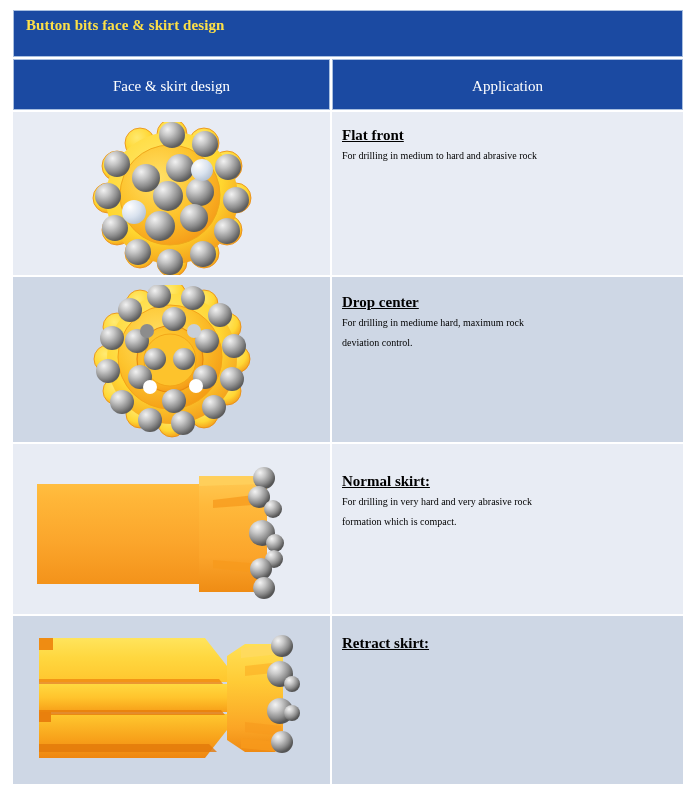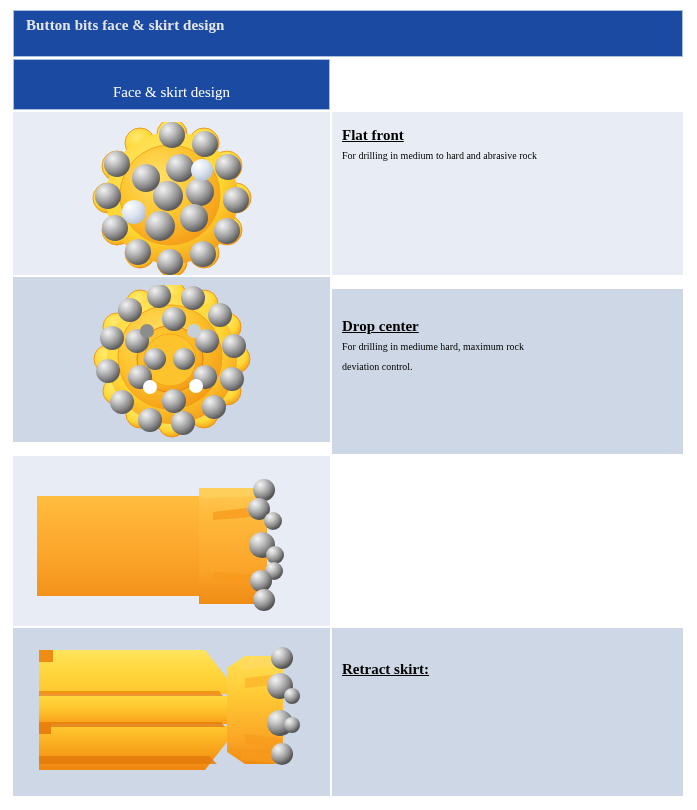--- a/index.html
+++ b/index.html
@@ -34,21 +34,21 @@
   .title-bar {
     height: 47px;
     background: #1b4aa2;
     border: 1px solid #a8bfe0;
     box-sizing: border-box;
     display: flex;
     align-items: flex-start;
     padding: 5px 0 0 12px;
   }
   .title-text {
-    color: #e5e5e5;
+    color: #fde047;
     font-weight: bold;
     font-size: 15px;
     letter-spacing: .1px;
     line-height: 18px;
   }
 
   
   .col-head-row {
     display: flex;
     height: 51px;
@@ -56,21 +56,21 @@
   }
   .col-head {
     background: #1b4aa2;
     border: 1px solid #a8bfe0;
     box-sizing: border-box;
     color: #ffffff;
     font-size: 15px;
     display: flex;
     align-items: flex-start;
     justify-content: center;
-    padding-top: 24px;
+    padding-top: 18px;
   }
   .col-head.left  { width: 317px; }
   .col-head.right { width: 351px; margin-left: 2px; }
 
   
   .row {
     display: flex;
     margin-top: 2px;
   }
   .cell {
@@ -97,23 +97,23 @@
     display: inline-block;
     margin-bottom: 2px;
   }
   .desc-body {
     font-size: 10px;
     color: #000000;
     line-height: 20px;
     white-space: pre-line;
   }
   .row.r1 .cell.right { }
-  .row.r2 .cell.right { padding-top: 28px; margin-top: 12px; }
+  .row.r2 .cell.right { padding-top: 16px; }
   .row.r3 .cell.right { padding-top: 28px; }
-  .row.r4 .cell.right { padding-top: 32px; text-decoration: underline; }
+  .row.r4 .cell.right { padding-top: 18px; text-decoration: underline; }
 
   
   .art { position: absolute; }
 
   
   .facebit { width: 160px; height: 150px; }
   .facebit svg { display: block; }
 
   
   .sidebit svg { display: block; }
@@ -124,20 +124,23 @@
 <div class="page">
   <div class="table-wrap">
 
     <div class="title-bar">
       <span class="title-text">Button bits face &amp; skirt design</span>
     </div>
 
     <div class="col-head-row">
       <div class="col-head left">
         <span>Face &amp;  skirt design</span>
+      </div>
+      <div class="col-head right">
+        <span>Application</span>
       </div>
     </div>
 
     <div class="row r1 light">
       <div class="cell left">
         <div class="art facebit" style="left:72px; top:10px;">
           <svg width="175" height="155" viewBox="0 0 175 155">
             <defs>
               <radialGradient id="fdisc" cx="38%" cy="33%" r="78%">
                 <stop offset="0%" stop-color="#ffe169"></stop>
@@ -340,20 +343,25 @@
               <circle cx="242" cy="45" r="9" fill="url(#nbtn)"></circle>
               <circle cx="231" cy="69" r="13" fill="url(#nbtn)"></circle>
               <circle cx="244" cy="79" r="9" fill="url(#nbtn)"></circle>
               <circle cx="243" cy="95" r="9" fill="url(#nbtn)"></circle>
               <circle cx="230" cy="105" r="11" fill="url(#nbtn)"></circle>
               <circle cx="233" cy="124" r="11" fill="url(#nbtn)"></circle>
             </g>
           </svg>
         </div>
       </div>
+      <div class="cell right">
+        <div class="desc-title">Normal skirt:</div>
+        <div class="desc-body">For drilling in very hard and very abrasive  rock
+formation which is compact.</div>
+      </div>
     </div>
 
     <div class="row r4 dark">
       <div class="cell left">
         <div class="art sidebit" style="left:18px; top:10px;">
           <svg width="290" height="145" viewBox="0 0 290 145">
             <defs>
               <linearGradient id="rtop" x1="0" y1="0" x2="0" y2="1">
                 <stop offset="0%" stop-color="#ffe45c"></stop>
                 <stop offset="45%" stop-color="#ffd73f"></stop>

